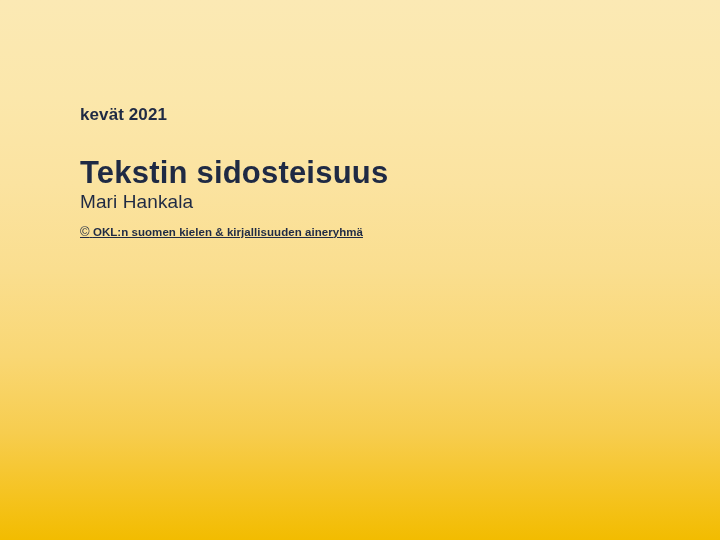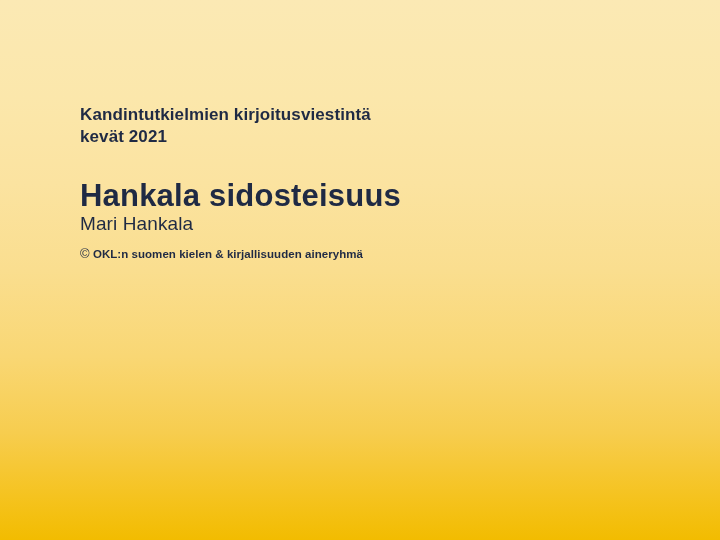--- a/index.html
+++ b/index.html
@@ -53,38 +53,38 @@
     font-size: 19px;
     color: #1f2a44;
     letter-spacing: 0.1px;
   }
   .credit {
     margin-top: 11px;
     font-size: 11.5px;
     font-weight: bold;
     color: #1f2a44;
     letter-spacing: 0.05px;
+    text-decoration: underline;
   }
   .credit .copy {
     font-weight: normal;
     font-size: 13px;
   }
 </style>
 </head>
 <body>
 
 <div class="slide">
   <div class="content">
 
     <div class="course-line">
-      <div>Kandintutkielmien kirjoitusviestintä</div>
       <div>kevät 2021</div>
     </div>
 
-    <div class="slide-title">Hankala sidosteisuus</div>
+    <div class="slide-title">Tekstin sidosteisuus</div>
 
     <div class="author">Mari Hankala</div>
 
     <div class="credit">
       <span class="copy">©</span>
       <span>OKL:n suomen kielen &amp; kirjallisuuden aineryhmä</span>
     </div>
 
   </div>
 </div>

